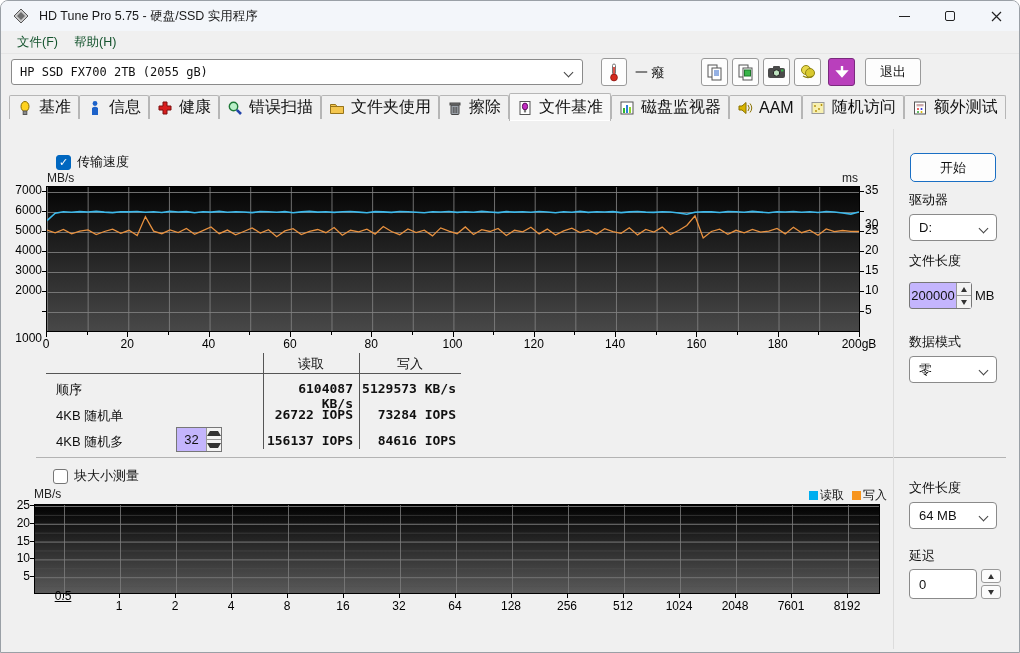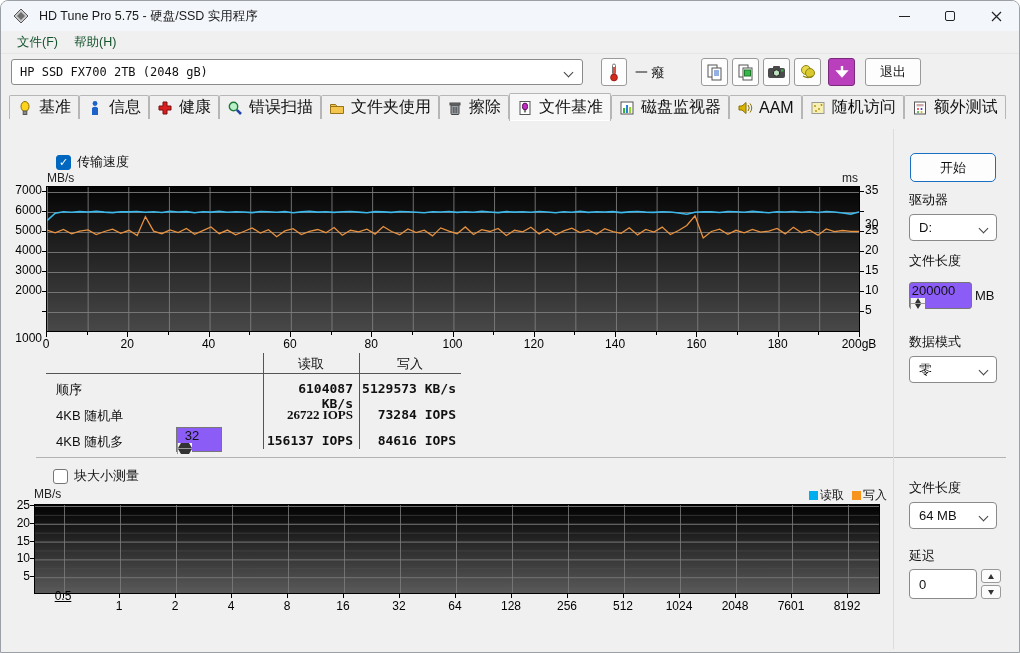--- a/index.html
+++ b/index.html
@@ -78,21 +78,21 @@
         linear-gradient(#010101,#5a5a5a); }
 
   
   #rtable { left:45px; top:234px; width:415px; height:96px; font-size:13px; color:#111; }
   .tline { position:absolute; background:#555; }
   .t-label { position:absolute; left:10px; }
   .t-val { position:absolute; text-align:right; font-family:"DejaVu Sans Mono", monospace;
            font-weight:bold; font-size:13px; }
   .t-head { position:absolute; text-align:center; }
 
-  .spinbox { position:absolute; display:flex; border:1px solid #777; background:#8b5cf6;flex-direction:column; }
+  .spinbox { position:absolute; display:flex; border:1px solid #777; background:#c4b5fd; }
   .spin-val { display:flex; align-items:center; justify-content:center; font-size:13px; color:#111; }
   .spin-btns { display:flex; flex-direction:column; border-left:1px solid #999; }
   .spin-btns div { flex:1; width:14px; display:flex; align-items:center; justify-content:center; background:#f3f3f3; }
   .spin-btns div + div { border-top:1px solid #999; }
   .tri-up { width:0; height:0; border-left:3.5px solid transparent; border-right:3.5px solid transparent;
             border-bottom:5px solid #333; }
   .tri-dn { width:0; height:0; border-left:3.5px solid transparent; border-right:3.5px solid transparent;
             border-top:5px solid #333; }
 
   #divider { left:35px; top:338px; width:970px; height:1px; background:#b3b3b3; }
@@ -143,21 +143,21 @@
     </div>
   </div>
 
   <div id="menubar">
       <div class="menu-item">文件(F)</div>
       <div class="menu-item">帮助(H)</div>
     </div>
 
   <div id="toolbar">
     <div id="device-combo">
-      <span>HP SSD FX700 2TB (2048 gB)</span>
+      <span>HP SSD FX700 2TB (2055 gB)</span>
       <span class="chev"></span>
     </div>
     <div id="temp-btn">
       <svg width="12" height="20" viewBox="0 0 12 20">
         <rect x="4.5" y="2" width="3" height="11" rx="1.5" fill="#fff" stroke="#777" stroke-width="1"></rect>
         <rect x="5.2" y="5" width="1.6" height="9" fill="#d42a1e"></rect>
         <circle cx="6" cy="15.5" r="3.4" fill="#d42a1e" stroke="#8a1510" stroke-width=".8"></circle>
       </svg>
     </div>
     <span id="temp-text">一 癈</span>
@@ -372,21 +372,21 @@
     <div id="rtable" class="abs">
         <div class="tline" style="left: 217px; top: 0px; width: 1px; height: 96px;"></div>
         <div class="tline" style="left: 313px; top: 0px; width: 1px; height: 96px;"></div>
         <div class="tline" style="left: 0px; top: 20px; width: 415px; height: 1px;"></div>
         <div class="t-head" style="left: 217px; top: 2px; width: 96px;">读取</div>
         <div class="t-head" style="left: 313px; top: 2px; width: 102px;">写入</div>
         <div class="t-label" style="top: 28px;">顺序</div>
         <div class="t-val" style="left: 220px; top: 28px; width: 87px;">6104087 KB/s</div>
         <div class="t-val" style="left: 316px; top: 28px; width: 94px;">5129573 KB/s</div>
         <div class="t-label" style="top: 54px;">4KB 随机单</div>
-        <div class="t-val" style="left: 220px; top: 54px; width: 87px; font-family: Liberation Serif, serif;">26722 IOPS</div>
+        <div class="t-val" style="left: 220px; top: 54px; width: 87px;">26722 IOPS</div>
         <div class="t-val" style="left: 316px; top: 54px; width: 94px;">73284 IOPS</div>
         <div class="t-label" style="top: 80px;">4KB 随机多</div>
         <div class="t-val" style="left: 220px; top: 80px; width: 87px;">156137 IOPS</div>
         <div class="t-val" style="left: 316px; top: 80px; width: 94px;">84616 IOPS</div>
         <div class="spinbox" style="left: 130px; top: 74px; width: 46px; height: 25px;">
           <div class="spin-val" style="width: 30px;">32</div>
           <div class="spin-btns">
             <div>
               <div class="tri-up"></div>
             </div>

